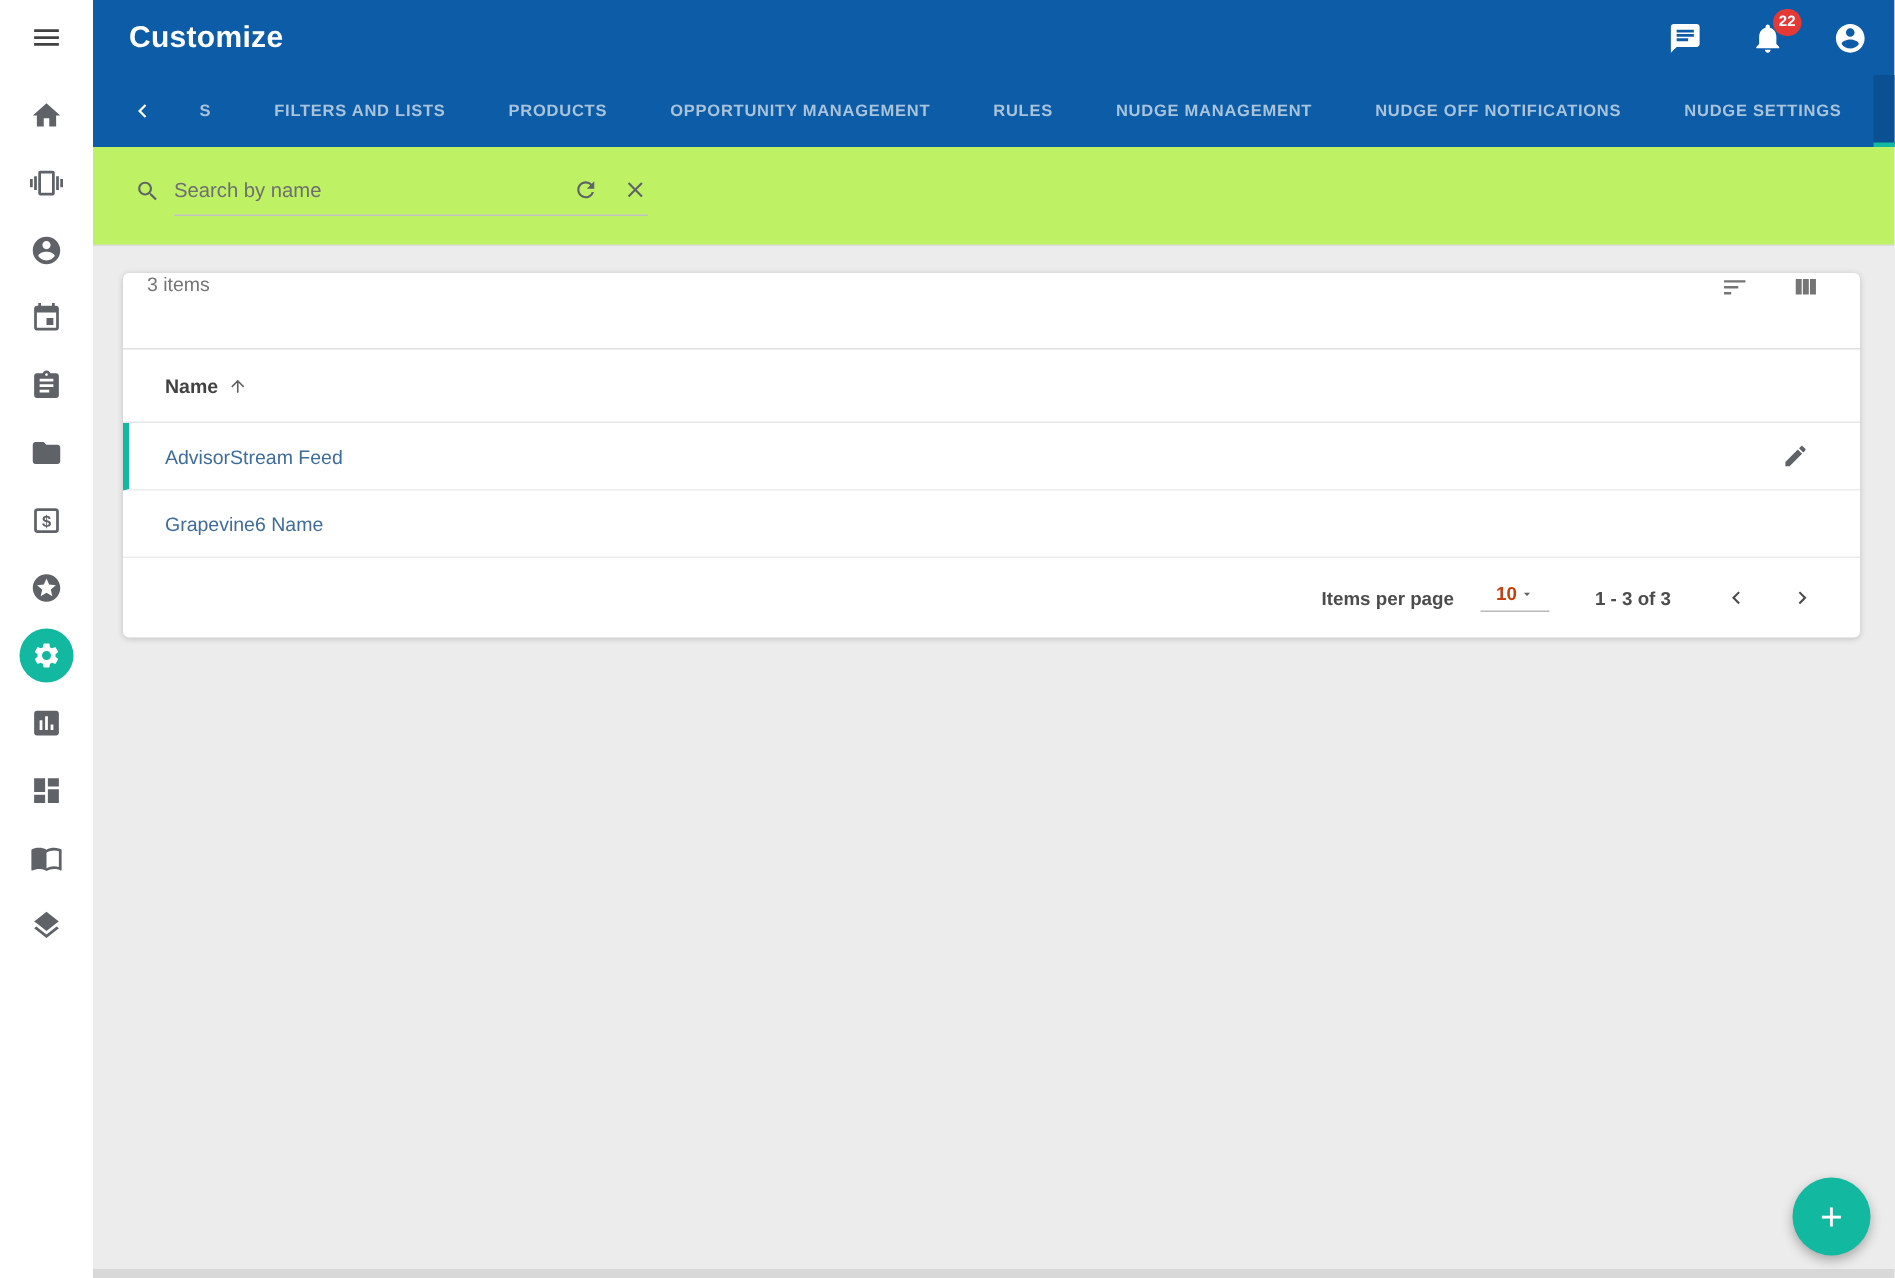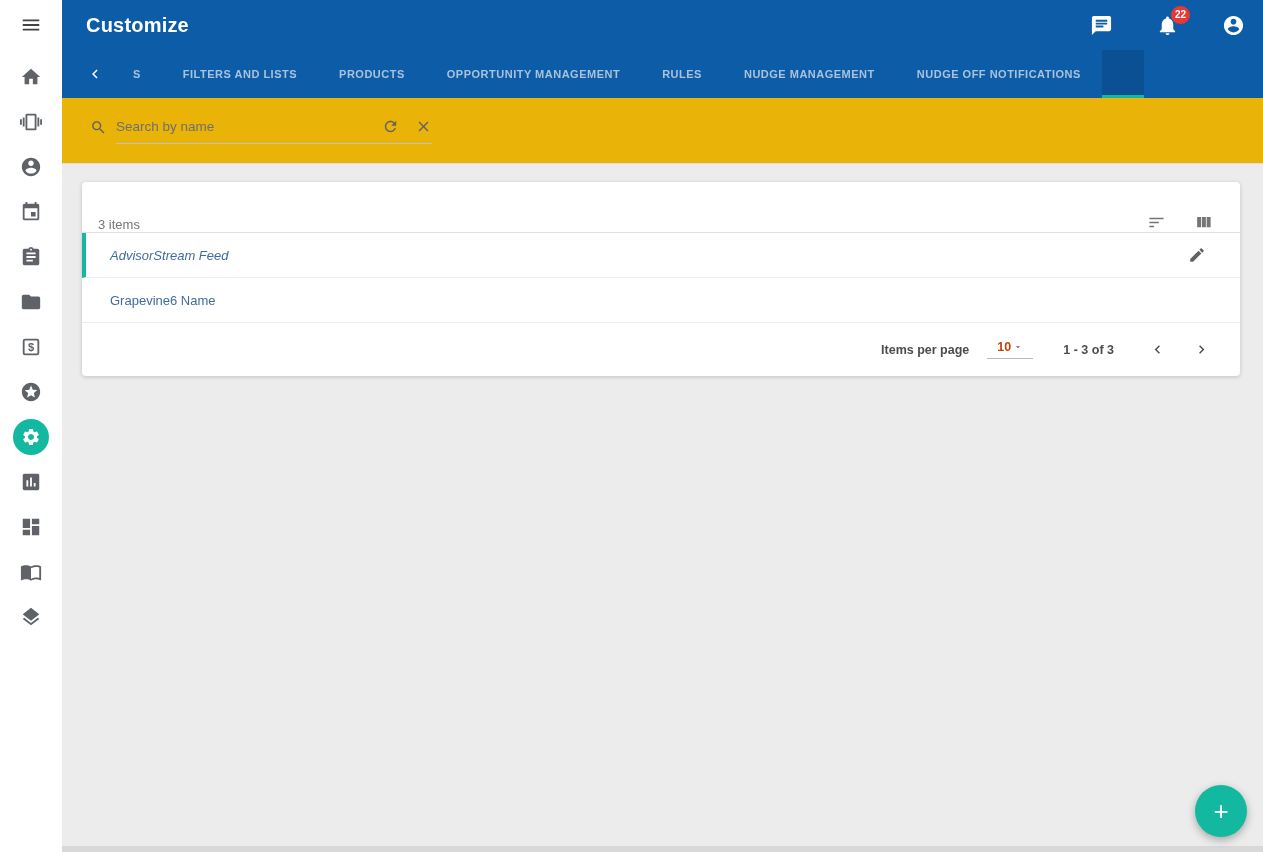--- a/index.html
+++ b/index.html
@@ -13,60 +13,60 @@
   .side-btn.menu { height:50px; margin-bottom:4px; color:#424242; }
   .side-btn.active-gear { color:#fff; }
   .gear-circle { width:36px; height:36px; border-radius:50%; background:#12b8a0; display:flex; align-items:center; justify-content:center; }
   .gear-circle svg { width:20px; height:20px; }
 
   
   .main { position:absolute; left:62px; top:0; right:0; bottom:0; }
 
   .header { height:50px; background:#0d5ca8; display:flex; align-items:center; padding:0 18px 0 24px; }
   .page-title { color:#ffffff; font-size:20px; font-weight:bold; flex:1; letter-spacing:0.2px; }
-  .header-icons { display:flex; align-items:flex-start; gap:43px; }
+  .header-icons { display:flex; align-items:flex-start; gap:32px; }
   .hicon { position:relative; color:#ffffff; cursor:pointer; display:flex; }
   .hicon svg { width:23px; height:23px; }
   .badge { position:absolute; top:-8px; right:-11px; min-width:18px; height:18px; border-radius:9px; background:#e53935; color:#fff; font-size:10px; font-weight:bold; display:flex; align-items:center; justify-content:center; padding:0 4px; }
 
   
   .tabbar { height:48px; background:#0d5ca8; display:flex; align-items:stretch; padding-left:10px; }
   .tab-back { display:flex; align-items:center; padding:0 8px 0 14px; color:#ffffff; cursor:pointer; }
   .tab-back svg { width:18px; height:18px; }
   .tab { display:flex; align-items:center; padding:0 21px; font-size:11px; font-weight:bold; letter-spacing:0.5px; color:#a9c3da; cursor:pointer; position:relative; white-space:nowrap; }
   .tab.active { background:#0a5092; color:#ffffff; }
   .tab.active::after { content:""; position:absolute; left:0; right:0; bottom:0; height:3px; background:#12b8a0; }
 
   
-  .search-band { height:66px; background:#eab308; border-bottom:1px solid #dcdcdc; display:flex; align-items:center; padding-left:28px; }
+  .search-band { height:66px; background:#bef264; border-bottom:1px solid #dcdcdc; display:flex; align-items:center; padding-left:28px; }
   .search-field { display:flex; align-items:flex-end; }
   .search-glyph { color:#5f6368; margin-right:9px; padding-bottom:8px; display:flex; }
   .search-glyph svg { width:17px; height:17px; }
   .search-inner { display:flex; align-items:center; width:316px; border-bottom:1px solid #c2c2c2; padding-bottom:8px; }
   .search-input { flex:1; border:none; outline:none; background:transparent; font-size:13.5px; color:#424242; font-family:"Liberation Sans",sans-serif; }
   .search-input::placeholder { color:#6f6f6f; }
   .mini-btn { color:#5f6368; cursor:pointer; display:flex; margin-left:16px; }
   .mini-btn svg { width:17px; height:17px; }
 
   
   .card { margin:18px 23px 0 20px; background:#ffffff; border-radius:4px; box-shadow:0 1px 4px rgba(0,0,0,0.18); overflow:hidden; }
-  .card-top { height:51px; display:flex; align-items:flex-end; padding:0 27px 0 16px; border-bottom:1px solid #e0e0e0; }
+  .card-top { height:51px; display:flex; align-items:flex-start; padding:0 27px 0 16px; border-bottom:1px solid #e0e0e0; }
   .items-count { color:#757575; font-size:13px; flex:1; }
   .card-top-icons { display:flex; align-items:center; gap:28px; color:#757575; }
   .card-top-icons .tool { display:flex; cursor:pointer; }
   .card-top-icons svg { width:19px; height:19px; }
 
   .col-header { height:49px; display:flex; align-items:center; padding-left:28px; border-bottom:1px solid #e6e6e6; font-size:13px; font-weight:bold; color:#424242; cursor:pointer; }
   .sort-arrow { display:flex; margin-left:7px; color:#5f6368; }
   .sort-arrow svg { width:13px; height:13px; }
 
   .trow { height:45px; display:flex; align-items:center; padding-left:28px; border-bottom:1px solid #ededed; font-size:13px; }
   .trow:last-of-type { border-bottom:none; }
   .trow a { color:#3e6d9c; text-decoration:none; cursor:pointer; }
-  .trow.selected { border-left:4px solid #12b8a0; padding-left:24px; background:#ffffff;font-style:italic; }
+  .trow.selected { border-left:4px solid #12b8a0; padding-left:24px; background:#ffffff; }
   .row-edit { margin-left:auto; margin-right:34px; color:#5f6368; cursor:pointer; display:flex; }
   .row-edit svg { width:18px; height:18px; }
 
   .pagination { height:53px; display:flex; align-items:center; justify-content:flex-end; padding-right:22px; font-size:12.5px; color:#4c4c4c;font-weight:bold; }
   .pp-label { margin-right:18px; }
   .pp-select { display:flex; align-items:center; justify-content:center; gap:2px; width:46px; border-bottom:1px solid #b9b9b9; padding-bottom:4px; cursor:pointer; color:#c2410c; }
   .pp-select svg { width:10px; height:10px; color:#5f6368; }
   .pp-range { margin:0 26px 0 30px; }
   .pg-btn { display:flex; align-items:center; justify-content:center; width:34px; height:34px; color:#4c4c4c; cursor:pointer; }
   .pg-btn svg { width:17px; height:17px; }
@@ -198,20 +198,23 @@
         <span>OPPORTUNITY MANAGEMENT</span>
       </div>
     <div class="tab">
         <span>RULES</span>
       </div>
     <div class="tab">
         <span>NUDGE MANAGEMENT</span>
       </div>
     <div class="tab">
         <span>NUDGE OFF NOTIFICATIONS</span>
+      </div>
+    <div class="tab">
+        <span>NUDGE SETTINGS</span>
       </div>
     <div class="tab active"></div>
   </div>
 
   <div class="search-band">
     <div class="search-field">
       <span class="search-glyph">
         <svg viewBox="0 0 24 24" fill="currentColor">
             <path d="M15.5 14h-.79l-.28-.27C15.41 12.59 16 11.11 16 9.5 16 5.91 13.09 3 9.5 3S3 5.91 3 9.5 5.91 16 9.5 16c1.61 0 3.09-.59 4.23-1.57l.27.28v.79l5 4.99L20.49 19l-4.99-5zm-6 0C7.01 14 5 11.99 5 9.5S7.01 5 9.5 5 14 7.01 14 9.5 11.99 14 9.5 14z"></path>
           </svg>
@@ -242,20 +245,28 @@
             </svg>
         </span>
         <span class="tool">
           <svg viewBox="0 0 24 24" fill="currentColor">
               <path d="M10 18h5V5h-5v13zm-6 0h5V5H4v13zM16 5v13h5V5h-5z"></path>
             </svg>
         </span>
       </span>
     </div>
 
+    <div class="col-header">
+      <span>Name</span>
+      <span class="sort-arrow">
+        <svg viewBox="0 0 24 24" fill="currentColor">
+            <path d="M4 12l1.41 1.41L11 7.83V20h2V7.83l5.58 5.59L20 12l-8-8-8 8z"></path>
+          </svg>
+      </span>
+    </div>
 
     <div class="trow selected">
       <a>AdvisorStream Feed</a>
       <span class="row-edit">
         <svg viewBox="0 0 24 24" fill="currentColor">
             <path d="M3 17.25V21h3.75L17.81 9.94l-3.75-3.75L3 17.25zM20.71 7.04c.39-.39.39-1.02 0-1.41l-2.34-2.34c-.39-.39-1.02-.39-1.41 0l-1.83 1.83 3.75 3.75 1.83-1.83z"></path>
           </svg>
       </span>
     </div>
     <div class="trow">

